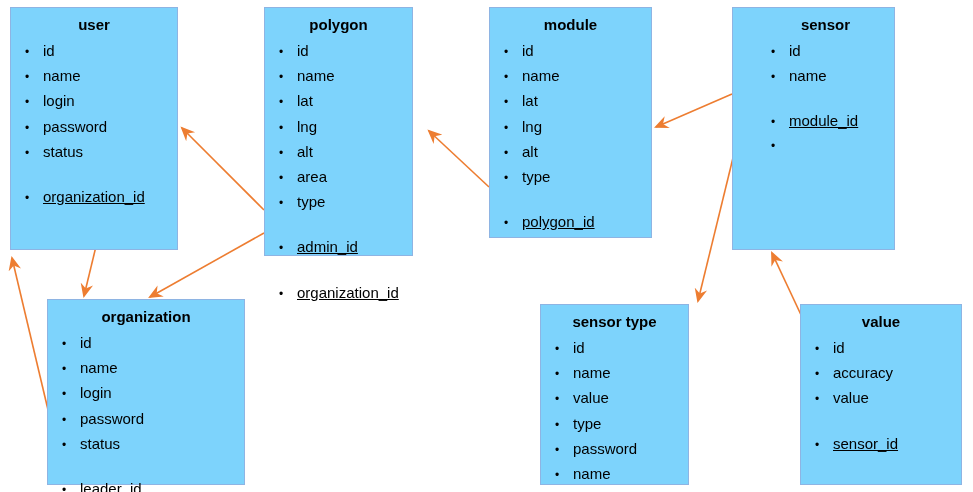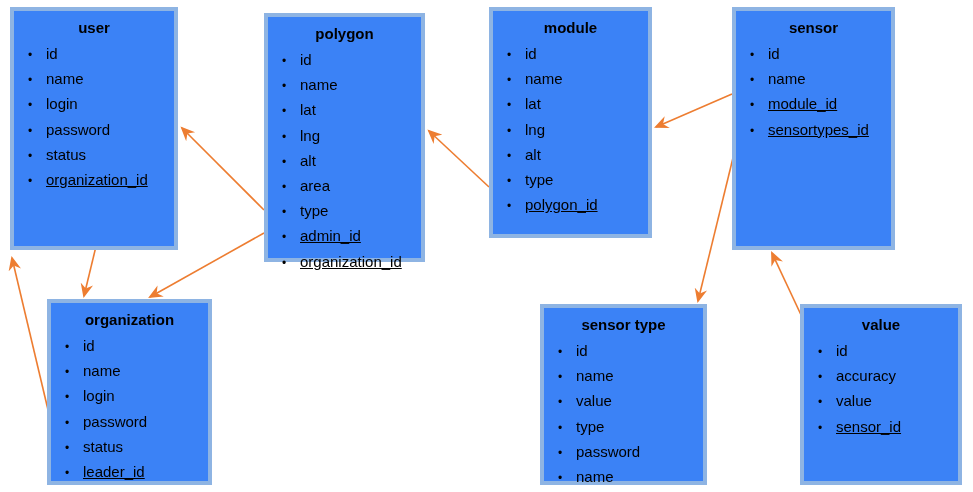--- a/index.html
+++ b/index.html
@@ -7,22 +7,22 @@
     width: 973px; height: 492px;
     background: #ffffff;
     font-family: "Liberation Sans", sans-serif;
     position: relative;
     overflow: hidden;
     color: #000;
   }
   .canvas { position: absolute; inset: 0; width: 973px; height: 492px; }
   .table-box {
     position: absolute;
-    background: #3b82f6;
-    border: 4px solid #f97316;
+    background: #7dd3fc;
+    border: 1px solid #f97316;
     box-sizing: border-box;
   }
   .table-title {
     text-align: center;
     font-weight: bold;
     font-size: 15px;
     line-height: 18px;
     padding-top: 8px;
   }
   ul.fields {
@@ -35,21 +35,21 @@
     display: flex;
     align-items: baseline;
     line-height: 23.2px;
     white-space: nowrap;
   }
   ul.fields .bullet {
     flex: none;
     width: 18px;
     font-size: 12px;
   }
-  ul.fields .fk { text-decoration: underline; }
+  ul.fields .fk { text-decoration: underline; margin-top: 20px; }
   svg.arrows {
     position: absolute; inset: 0;
     width: 973px; height: 492px;
     pointer-events: none;
   }
 </style>
 </head>
 <body>
 
 <div class="canvas">
@@ -93,21 +93,21 @@
           <span class="bullet">•</span>
           <span>status</span>
         </li>
         <li>
           <span class="bullet">•</span>
           <span class="fk">organization_id</span>
         </li>
       </ul>
   </div>
 
-  <div class="table-box" style="left: 264px; top: 13px; width: 161px; height: 249px; border-color: rgb(142, 180, 227);">
+  <div class="table-box" style="left: 264px; top: 7px; width: 149px; height: 249px; border-color: rgb(142, 180, 227);">
     <div class="table-title">polygon</div>
     <ul class="fields">
         <li>
           <span class="bullet">•</span>
           <span>id</span>
         </li>
         <li>
           <span class="bullet">•</span>
           <span>name</span>
         </li>
@@ -169,43 +169,42 @@
           <span class="bullet">•</span>
           <span>type</span>
         </li>
         <li>
           <span class="bullet">•</span>
           <span class="fk">polygon_id</span>
         </li>
       </ul>
   </div>
 
-  <div class="table-box" style="left: 732px; top: 7px; width: 163px; height: 243px; border-color: rgb(142, 180, 227);">
+  <div class="table-box" style="left: 732px; top: 7px; width: 163px; height: 243px; border-color: rgb(142, 180, 227); padding-left: 24px;">
     <div class="table-title">sensor</div>
     <ul class="fields">
         <li>
           <span class="bullet">•</span>
           <span>id</span>
         </li>
         <li>
           <span class="bullet">•</span>
           <span>name</span>
         </li>
         <li>
           <span class="bullet">•</span>
           <span class="fk">module_id</span>
         </li>
         <li>
           <span class="bullet">•</span>
-          <span class="fk">sensortypes_id</span>
-        </li>
-      </ul>
-  </div>
-
-  <div class="table-box" style="left: 47px; top: 299px; width: 165px; height: 186px; border-color: rgb(142, 180, 227);">
+        </li>
+      </ul>
+  </div>
+
+  <div class="table-box" style="left: 47px; top: 299px; width: 198px; height: 186px; border-color: rgb(142, 180, 227);">
     <div class="table-title">organization</div>
     <ul class="fields">
         <li>
           <span class="bullet">•</span>
           <span>id</span>
         </li>
         <li>
           <span class="bullet">•</span>
           <span>name</span>
         </li>
@@ -221,21 +220,21 @@
           <span class="bullet">•</span>
           <span>status</span>
         </li>
         <li>
           <span class="bullet">•</span>
           <span class="fk">leader_id</span>
         </li>
       </ul>
   </div>
 
-  <div class="table-box" style="left: 540px; top: 304px; width: 167px; height: 181px; border-color: rgb(142, 180, 227);">
+  <div class="table-box" style="left: 540px; top: 304px; width: 149px; height: 181px; border-color: rgb(142, 180, 227);">
     <div class="table-title">sensor type</div>
     <ul class="fields">
         <li>
           <span class="bullet">•</span>
           <span>id</span>
         </li>
         <li>
           <span class="bullet">•</span>
           <span>name</span>
         </li>

